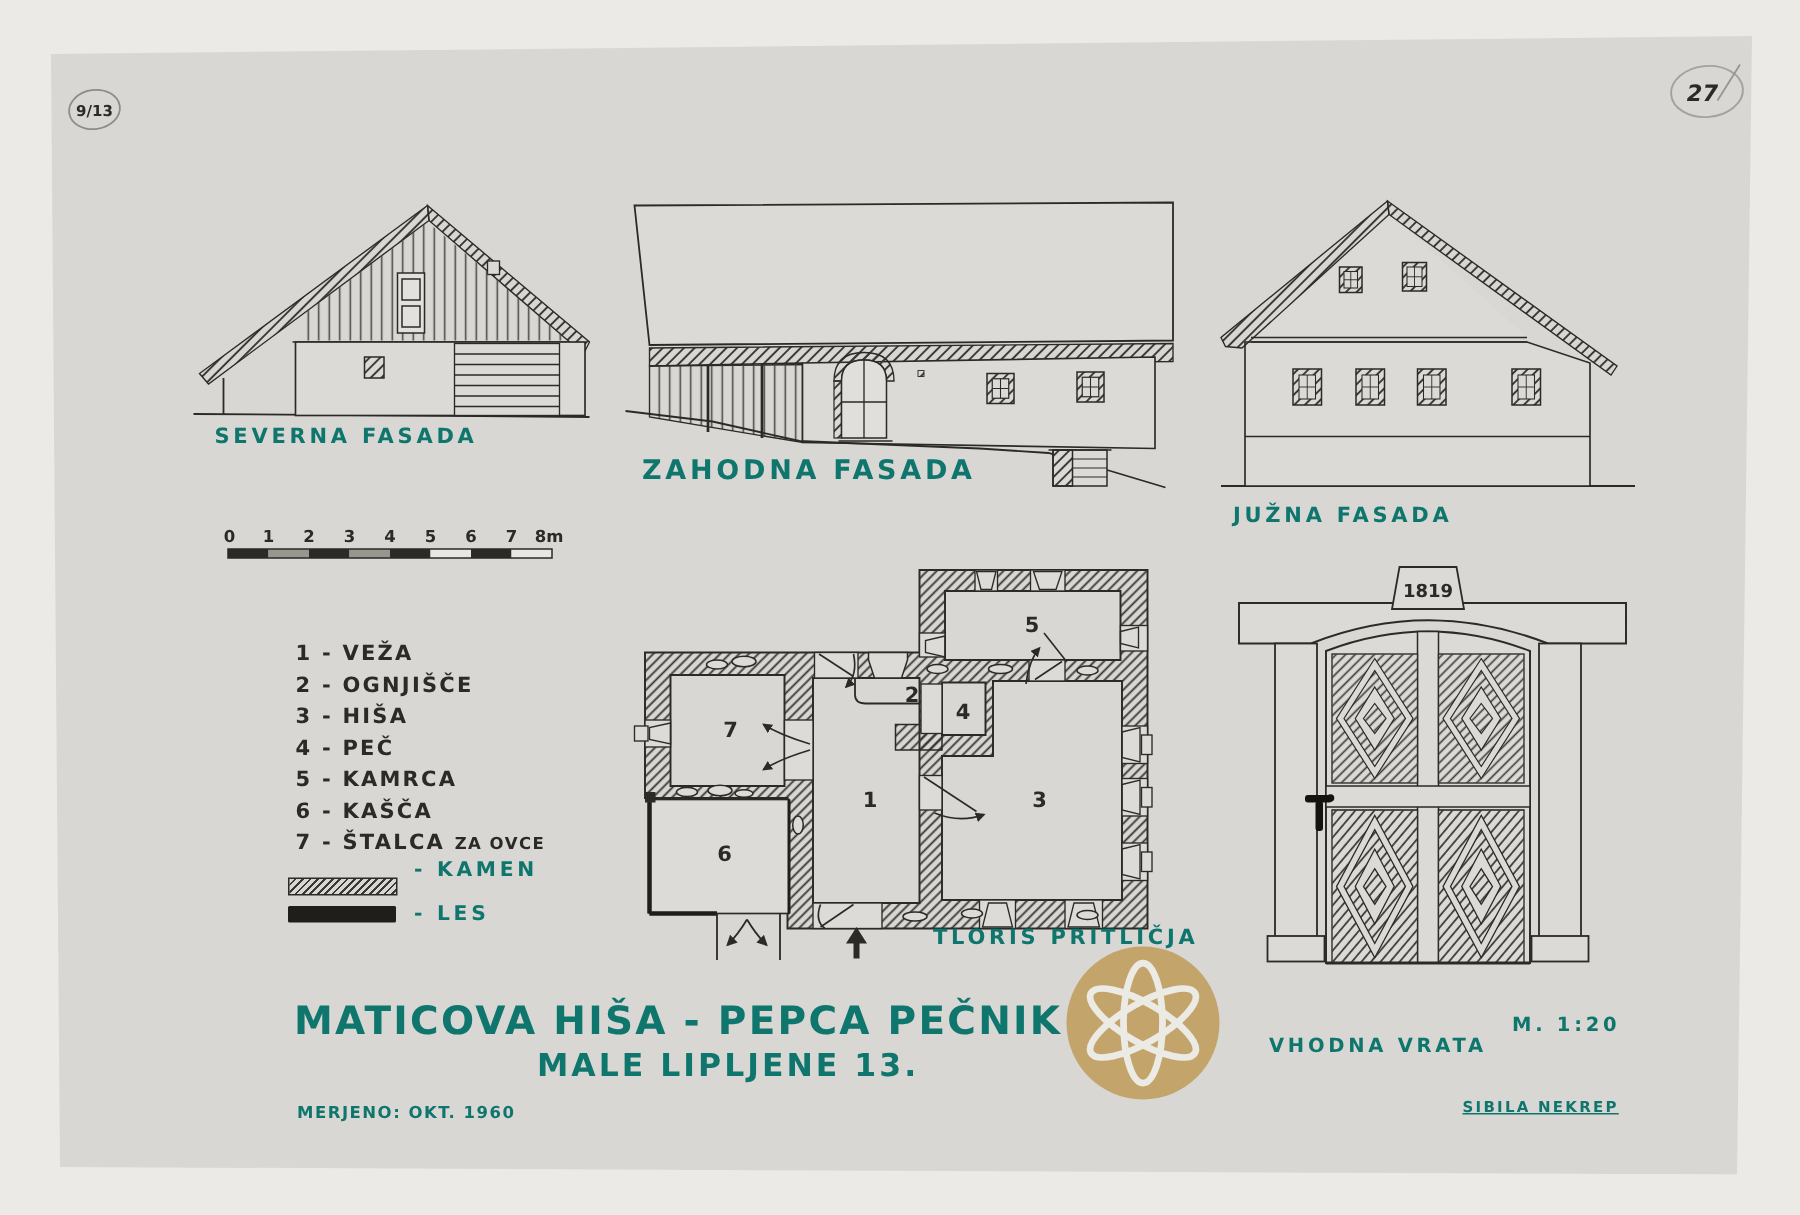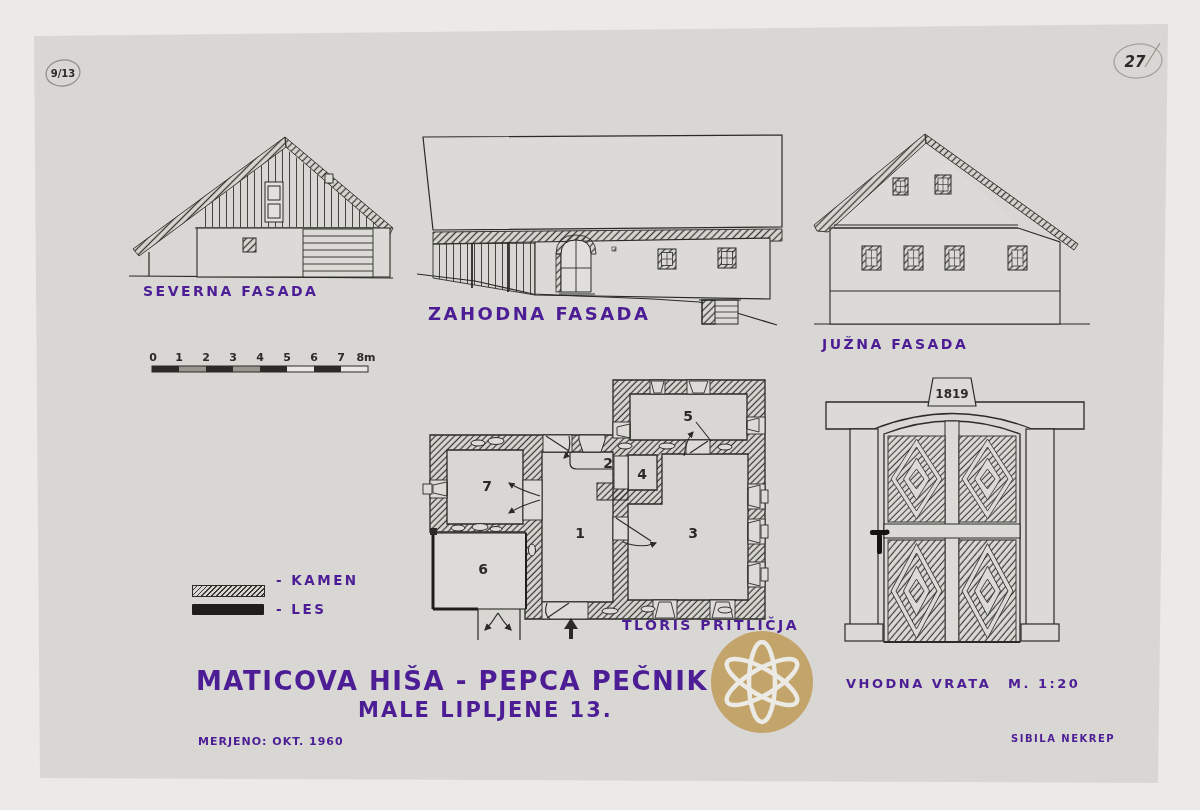--- a/index.html
+++ b/index.html
@@ -1,21 +1,21 @@
 <!DOCTYPE html>
 <html><head>
 <meta charset="utf-8">
 <style>
   html,body{margin:0;padding:0;}
   #stage{position:relative;width:1200px;height:810px;background:#eceae6;overflow:hidden;
          font-family:"DejaVu Sans",sans-serif;}
   #paper{position:absolute;left:0;top:0;width:1200px;height:810px;background:#d8d7d3;
          clip-path:polygon(34px 36px,1168px 24px,1158px 783px,40px 778px);}
   .abs{position:absolute;}
-  .lbl{position:absolute;color:#4c1d95;font-weight:700;letter-spacing:2.5px;white-space:nowrap;}
+  .lbl{position:absolute;color:#0f766e;font-weight:700;letter-spacing:2.5px;white-space:nowrap;}
   .legend-row{height:21px;color:#2b2a26;font-weight:700;font-size:14px;letter-spacing:1.5px;white-space:nowrap;}
   .legend-suffix{font-size:11px;letter-spacing:1px;}
   .hbar{position:absolute;width:71px;height:10px;border:1.6px solid #2b2a26;
         background:repeating-linear-gradient(135deg,rgba(0,0,0,0) 0 2.2px,#3a3934 2.2px 3.5px),#d8d7d3;}
   .bbar{position:absolute;width:72px;height:11px;background:#1f1e1b;border-radius:1px;}
   .wm{position:absolute;color:rgba(104,104,102,0.60);font-family:"Liberation Sans",sans-serif;
       font-weight:700;font-size:41px;letter-spacing:1.5px;white-space:nowrap;z-index:30;}
   .title1{font-size:26px;letter-spacing:1.5px;}
   .title2{font-size:21px;letter-spacing:2px;}
   svg{position:absolute;overflow:visible;}
@@ -178,20 +178,32 @@
     <rect x="31" y="16" width="27" height="6" fill="#97968f"></rect>
     <rect x="58" y="16" width="27" height="6" fill="#2b2a26"></rect>
     <rect x="85" y="16" width="27" height="6" fill="#97968f"></rect>
     <rect x="112" y="16" width="27" height="6" fill="#2b2a26"></rect>
     <rect x="139" y="16" width="27" height="6" fill="#e8e7e3"></rect>
     <rect x="166" y="16" width="27" height="6" fill="#2b2a26"></rect>
     <rect x="193" y="16" width="27" height="6" fill="#e8e7e3"></rect>
     <rect x="4" y="16" width="216" height="6" fill="none" stroke="#2b2a26" stroke-width="1"></rect>
   </svg>
 
+  <div class="abs" style="left:197px;top:428px;">
+    <div class="legend-row">1 - VEŽA</div>
+    <div class="legend-row">2 - OGNJIŠČE</div>
+    <div class="legend-row">3 - HIŠA</div>
+    <div class="legend-row">4 - PEČ</div>
+    <div class="legend-row">5 - KAMRCA</div>
+    <div class="legend-row">6 - KAŠČA</div>
+    <div class="legend-row">
+      <span>7 - ŠTALCA</span>
+      <span class="legend-suffix">ZA OVCE</span>
+    </div>
+  </div>
 
   <div class="hbar" style="left:192px;top:585px;"></div>
   <div class="lbl" style="left:276px;top:572px;font-size:13.5px;">- KAMEN</div>
   <div class="bbar" style="left:192px;top:604px;"></div>
   <div class="lbl" style="left:276px;top:601px;font-size:13.5px;">- LES</div>
 
   <svg style="left:420px;top:372px;" width="360" height="272" viewBox="0 0 360 272">
     <defs>
       <pattern id="plnH" width="4.5" height="4.5" patternUnits="userSpaceOnUse" patternTransform="rotate(45)">
         <line x1="2.2" y1="0" x2="2.2" y2="4.5" stroke="#35342f" stroke-width="1.2"></line>
@@ -339,23 +351,23 @@
     <use href="#pnl" transform="translate(66,168) scale(1,1.186)"></use>
     <use href="#pnl" transform="translate(137,168) scale(1,1.186)"></use>
     <path d="M62,270 H198" stroke="#2b2a26" stroke-width="2" fill="none"></path>
 
     <g fill="#14130f">
       <rect x="48" y="158" width="18" height="5" rx="2"></rect>
       <rect x="55" y="162" width="5" height="20" rx="2"></rect>
       <circle cx="65" cy="160" r="2.5"></circle>
     </g>
   </svg>
-  <div class="lbl" style="left:846px;top:676px;font-size:13px;">VHODNA VRATA</div>
+  <div class="lbl" style="left:846px;top:690px;font-size:13px;">VHODNA VRATA</div>
   <div class="lbl" style="left:1008px;top:676px;font-size:13px;">M. 1:20</div>
-  <div class="lbl" style="left:1011px;top:733px;font-size:10px;letter-spacing:1.5px;">SIBILA NEKREP</div>
+  <div class="lbl" style="left:975px;top:733px;font-size:10px;letter-spacing:1.5px;text-decoration:underline;">SIBILA NEKREP</div>
 
   <div class="lbl title1" style="left:196px;top:666px;">MATICOVA HIŠA - PEPCA PEČNIK</div>
   <div class="lbl title2" style="left:358px;top:698px;">MALE LIPLJENE 13.</div>
   <div class="lbl" style="left:198px;top:735px;font-size:11px;letter-spacing:1px;">MERJENO: OKT. 1960</div>
 
   <svg style="left:710px;top:630px;z-index:30;" width="104" height="104" viewBox="0 0 104 104">
     <circle cx="52" cy="52" r="51" fill="#c2a267" opacity="0.96"></circle>
     <g stroke="#eceae4" stroke-width="4.5" fill="none">
       <ellipse cx="52" cy="52" rx="13" ry="40"></ellipse>
       <ellipse cx="52" cy="52" rx="13" ry="40" transform="rotate(60 52 52)"></ellipse>

